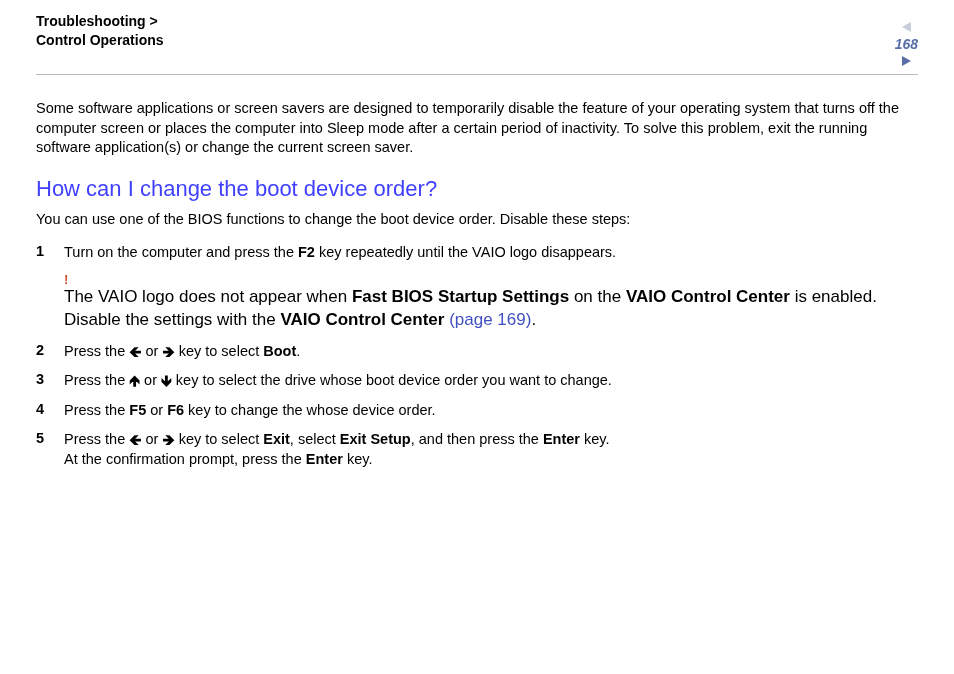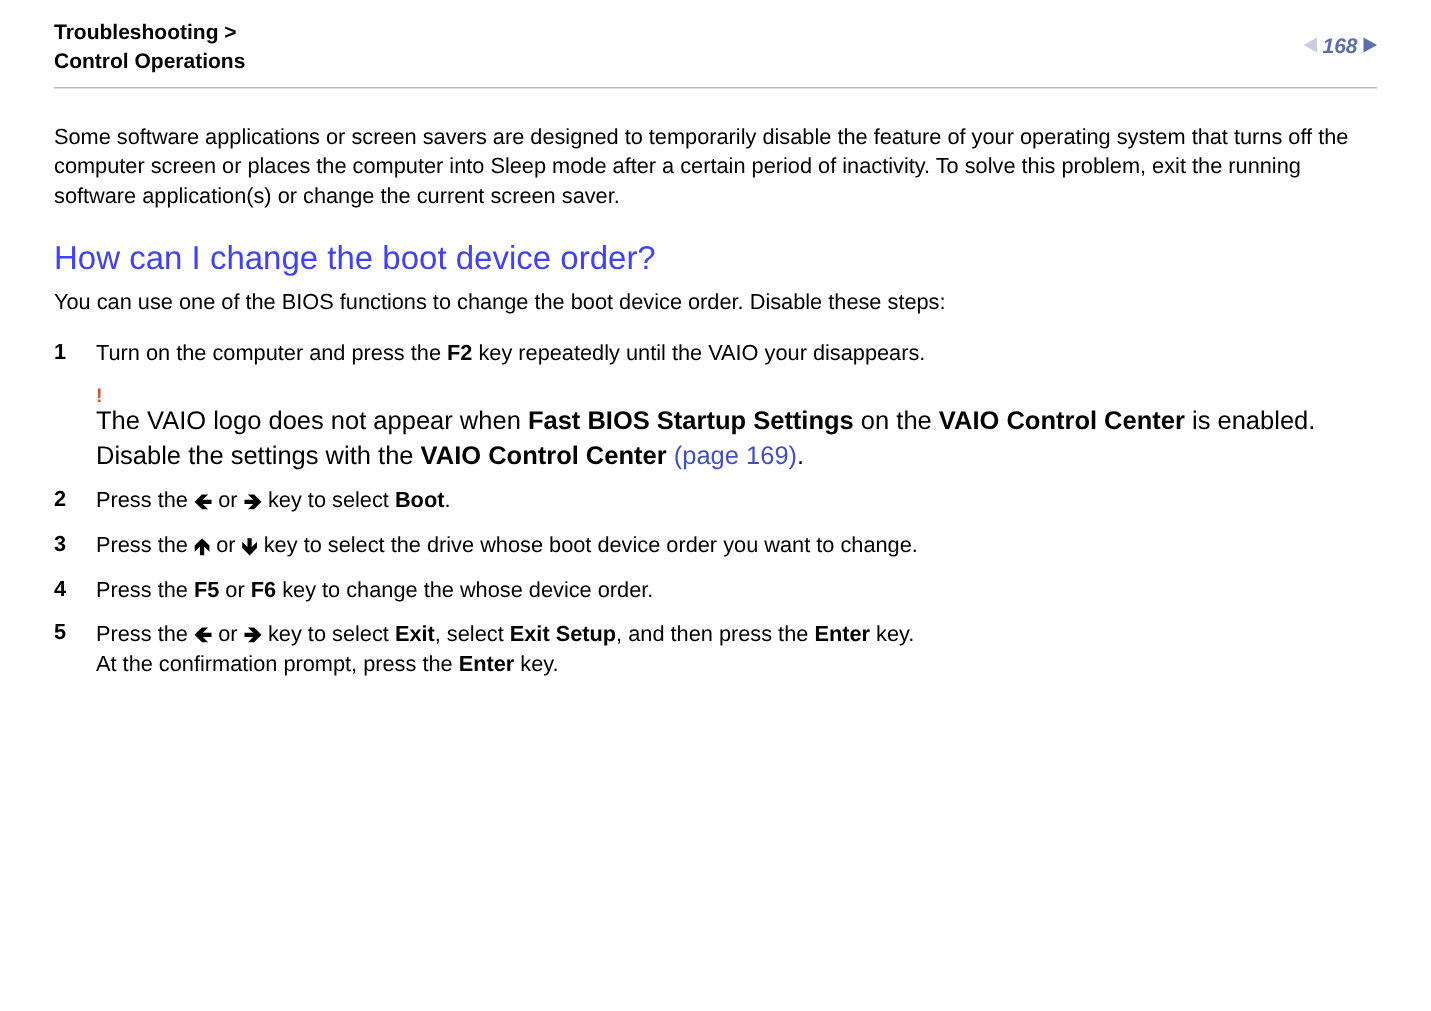--- a/index.html
+++ b/index.html
@@ -26,20 +26,21 @@
   .breadcrumb {
     font-weight: bold;
     font-size: 14px;
     line-height: 1.35;
   }
   .pager {
     display: flex;
     align-items: center;
     gap: 4px;
     margin-top: 10px;
+    flex-direction: column;
   }
   .page-num {
     color: #5a6ea8;
     font-weight: bold;
     font-style: italic;
     font-size: 14px;
   }
   .tri-left, .tri-right {
     width: 0; height: 0; border-style: solid;
   }
@@ -125,21 +126,21 @@
   <p class="body">Some software applications or screen savers are designed to temporarily disable the feature of your operating system that turns off the computer screen or places the computer into Sleep mode after a certain period of inactivity. To solve this problem, exit the running software application(s) or change the current screen saver.</p>
 
   <h2 class="q">How can I change the boot device order?</h2>
   <p class="body">You can use one of the BIOS functions to change the boot device order. Disable these steps:</p>
 
   <div class="steps">
 
     <div class="step">
       <div class="num">1</div>
       <div class="txt">
-        <span>Turn on the computer and press the </span><span class="b">F2</span><span> key repeatedly until the VAIO your disappears.</span><br>
+        <span>Turn on the computer and press the </span><span class="b">F2</span><span> key repeatedly until the VAIO logo disappears.</span><br>
       </div>
     </div>
 
     <div class="note">
       <div class="bang">!</div>
       <div class="ntext">
         <span>The VAIO logo does not appear when </span><span class="b">Fast BIOS Startup Settings</span><span> on the </span><span class="b">VAIO Control Center</span><span> is enabled. Disable the settings with the </span><span class="b">VAIO Control Center</span><span class="link"> (page 169)</span><span>.</span>
       </div>
     </div>
 

